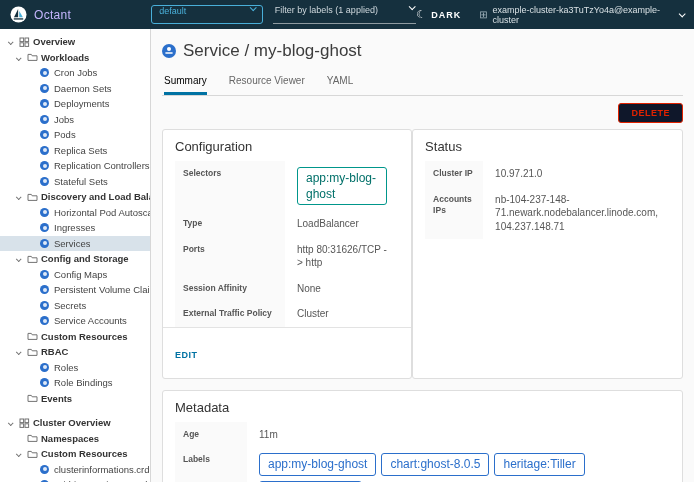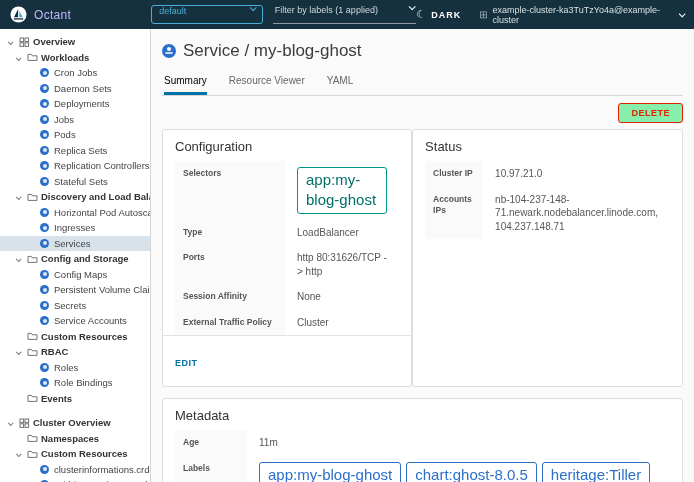--- a/index.html
+++ b/index.html
@@ -51,37 +51,37 @@
 
   
   .page-head { padding:12px 11px 0; }
   .title-row { display:flex; align-items:center; gap:7px; }
   .page-title { font-size:17px; color:#3c3c3c; font-weight:normal; }
   .tabs { display:flex; gap:22px; margin-top:10px; border-bottom:1px solid #d7d7d7; padding:0 2px; }
   .tab { font-size:10px; color:#666; padding:4px 0 6px; cursor:pointer; }
   .tab.active { color:#000; border-bottom:3px solid #0072a3; }
   .actions { display:flex; justify-content:flex-end; padding:7px 11px 0; }
   .btn-delete { font-size:9px; font-weight:bold; letter-spacing:.5px; color:#e12200;
-    border:1px solid #e12200; background:#86efac; border-radius:3px; padding:4px 12px; cursor:pointer; }
+    border:1px solid #e12200; background:#0f172a; border-radius:3px; padding:4px 12px; cursor:pointer; }
 
   
   .cards { padding:6px 11px 0; }
   .row-2col { display:flex; gap:0; }
   .card { background:#fff; border:1px solid #dedede; border-radius:3px; margin-bottom:11px; }
   .card.half { flex:1; min-height:157px; display:flex; flex-direction:column; }
   .card-title { font-size:13px; color:#333; padding:9px 12px 7px; font-weight:normal; }
   .kv { display:grid; }
   .kv.cfg  { grid-template-columns:110px 1fr; margin:0 12px; }
   .kv.stat { grid-template-columns:58px 1fr;  margin:0 12px; }
   .kv.meta { grid-template-columns:72px 1fr;  margin:0 12px 10px; }
   .kv .k { background:#fafafa; font-size:8.5px; font-weight:bold; color:#565656;
     padding:7px 8px; line-height:1.3; }
   .kv .v { font-size:10px; color:#565656; padding:6px 12px; display:flex; align-items:center;
     flex-wrap:wrap; gap:5px; line-height:1.35; }
-  .pill { display:inline-block; font-size:15px; border-radius:3px; padding:2px 8px; background:#fff; }
+  .pill { display:inline-block; font-size:12px; border-radius:3px; padding:2px 8px; background:#fff; }
   .pill.teal { border:1px solid #00968b; color:#007069; }
   .pill.blue { border:1px solid #2b6fcb; color:#2b6fcb; }
   .edit-bar { border-top:1px solid #e3e3e3; margin-top:auto; padding:16px 12px; }
   .link { color:#0072a3; text-decoration:none; cursor:pointer; }
   .edit-link { font-size:9px; font-weight:bold; letter-spacing:.5px; }
 </style>
 </head>
 <body>
 
 <header class="topbar">

